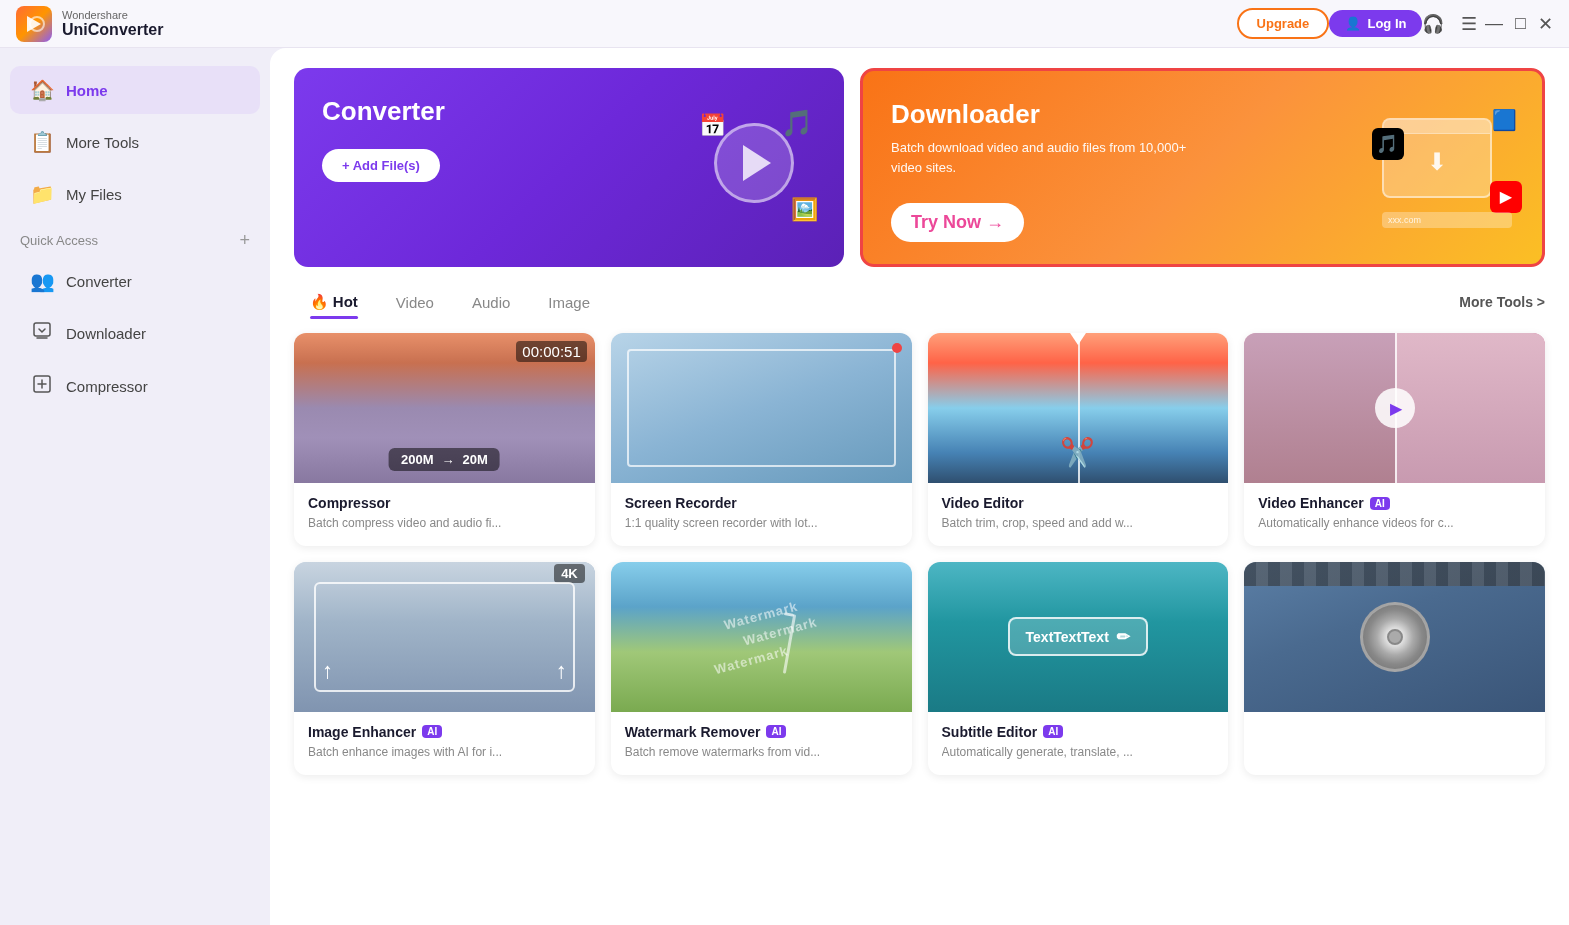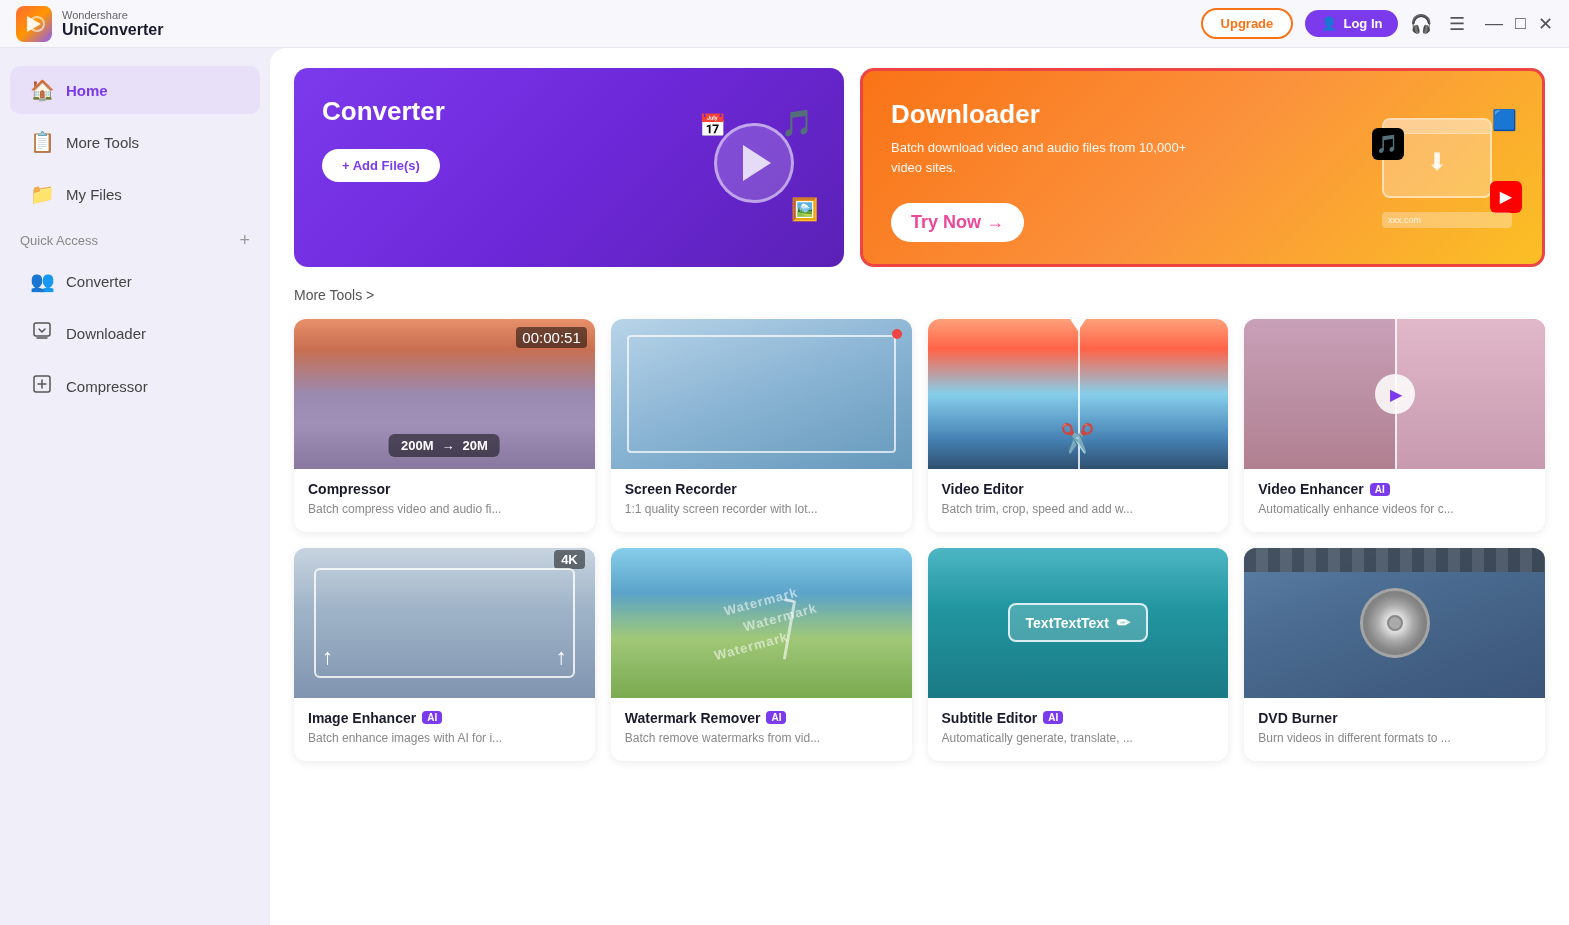--- a/index.html
+++ b/index.html
@@ -20,21 +20,21 @@
     .app-logo {
       width: 36px; height: 36px;
       background: linear-gradient(135deg, #ff6b35, #ff9500, #8b5cf6);
       border-radius: 8px;
       display: flex; align-items: center; justify-content: center;
       font-size: 18px; color: white;
     }
     .app-name { display: flex; flex-direction: column; line-height: 1.1; }
     .app-name-top { font-size: 11px; color: #666; font-weight: 400; }
     .app-name-bottom { font-size: 16px; font-weight: 700; color: #1a1a2e; }
-    .titlebar-right { display: flex; align-items: center; gap: 12px; }
+    .titlebar-right { display: flex; align-items: center; }
     .btn-upgrade {
       background: white;
       border: 2px solid #f97316;
       color: #f97316;
       padding: 6px 18px;
       border-radius: 20px;
       font-size: 13px;
       font-weight: 600;
       cursor: pointer;
     }
@@ -193,21 +193,21 @@
       transform: translateX(-50%);
       width: 60%;
       height: 3px;
       background: #7c3aed;
       border-radius: 2px;
     }
     .more-tools-link {
       font-size: 14px;
       color: #555;
       cursor: pointer;
-      display: flex; align-items: center; gap: 4px;
+      display: flex; align-items: center; gap: 4px; font-weight: bold;
     }
 
     
     .tools-grid {
       display: grid;
       grid-template-columns: repeat(4, 1fr);
       gap: 16px;
     }
     .tool-card {
       background: white;
@@ -532,20 +532,29 @@
               <span style="font-size:9px; color:white; opacity:0.8;">xxx.com</span>
             </div>
 
             <div style="position:absolute; top:0; right:5px; font-size:20px;">🟦</div>
           </div>
         </div>
       </div>
     </div>
 
     <div class="tabs-row">
+      <div class="tabs-left">
+        <div class="tab-item active">
+          <span>🔥</span>
+          <span>Hot</span>
+        </div>
+        <div class="tab-item">Video</div>
+        <div class="tab-item">Audio</div>
+        <div class="tab-item">Image</div>
+      </div>
       <div class="more-tools-link">More Tools &gt;</div>
     </div>
 
     <div class="tools-grid">
 
       <div class="tool-card">
         <div class="tool-card-thumb">
           <div class="thumb-compressor">
             <div class="thumb-mountain" style="width:100%;height:100%;background:linear-gradient(180deg,#e8906a 0%,#c87050 20%,#9a8ab0 50%,#a090b8 70%,#8878a0 100%);"></div>
             <div class="timestamp-label">00:00:51</div>
@@ -675,23 +684,17 @@
 
       <div class="tool-card">
         <div class="tool-card-thumb">
           <div class="thumb-dvd">
             <div class="dvd-top-bar"></div>
             <div class="dvd-disc">
               <div style="width:16px;height:16px;border-radius:50%;background:#aaa;border:2px solid #888;"></div>
             </div>
           </div>
         </div>
-        <div class="tool-card-info">
-          <div class="tool-card-title">
-            <span>DVD Burner</span>
-          </div>
-          <div class="tool-card-desc">Burn videos in different formats to ...</div>
-        </div>
       </div>
 
     </div>
   </div>
 </div>
 
 </body></html>

